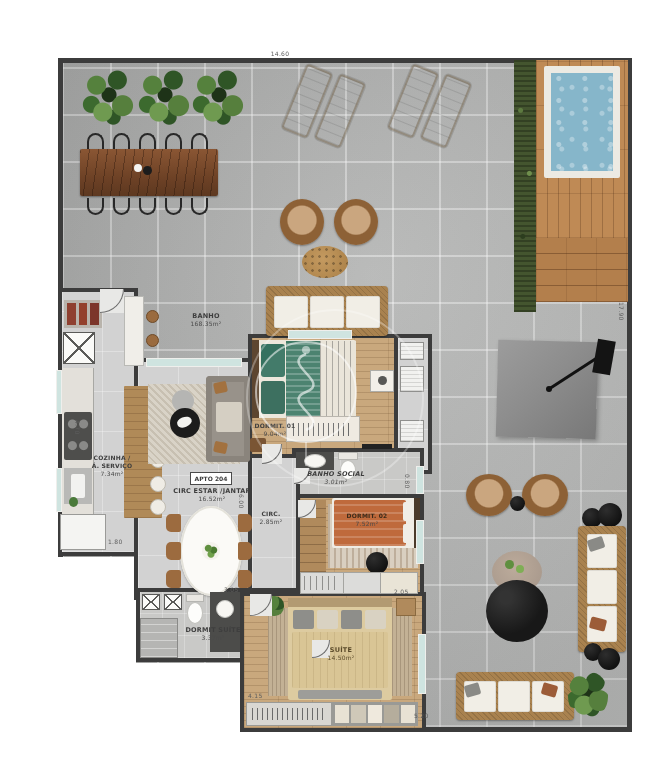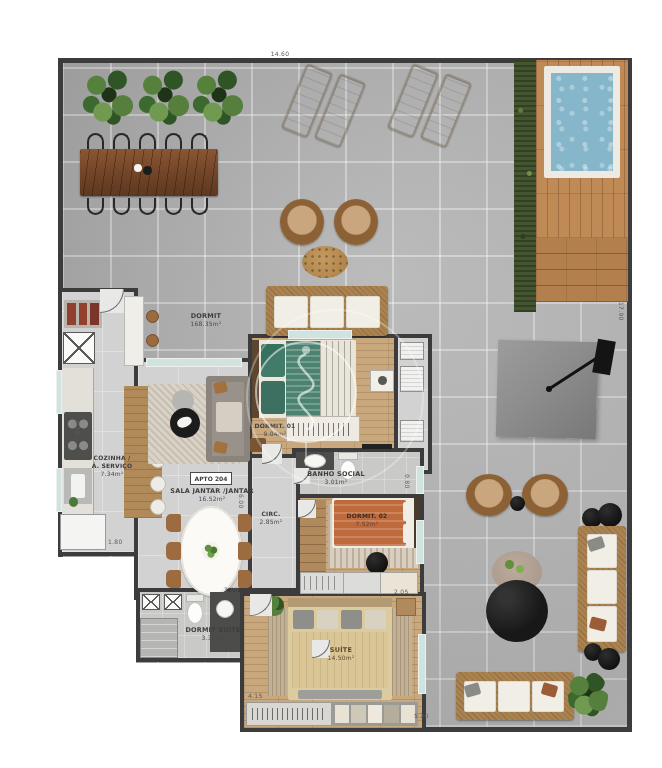--- a/index.html
+++ b/index.html
@@ -328,38 +328,38 @@
   <div class="f glass" style="left:56px;top:370px;width:6px;height:44px;"></div>
   <div class="f glass" style="left:56px;top:468px;width:6px;height:44px;"></div>
   <div class="f door" style="left:100px;top:289px;width:24px;height:24px;"></div>
   <div class="f door" style="left:262px;top:444px;width:20px;height:20px;"></div>
   <div class="f door" style="left:294px;top:468px;width:16px;height:16px;"></div>
   <div class="f door" style="left:298px;top:500px;width:18px;height:18px;"></div>
   <div class="f door" style="left:250px;top:594px;width:22px;height:22px;"></div>
   <div class="f door" style="left:312px;top:640px;width:18px;height:18px;"></div>
 
   <div class="lbl" style="left:172px;top:312px;width:68px;">
-    <span>DORMIT</span>
+    <span>BANHO</span>
     <span class="area">168.35m²</span>
   </div>
   <div class="lbl" style="left:88px;top:454px;width:48px;font-size:6px;">
     <span>COZINHA /</span><br>
     <span>Á. SERVIÇO</span>
     <span class="area">7.34m²</span>
   </div>
   <div class="badge" style="left:190px;top:472px;width:40px;height:11px;">APTO 204</div>
   <div class="lbl" style="left:168px;top:487px;width:88px;">
-    <span>SALA JANTAR /JANTAR</span>
+    <span>CIRC ESTAR /JANTAR</span>
     <span class="area">16.52m²</span>
   </div>
   <div class="lbl" style="left:252px;top:422px;width:46px;font-size:6px;">
     <span>DORMIT. 01</span>
     <span class="area">9.04m²</span>
   </div>
-  <div class="lbl" style="left:300px;top:470px;width:72px;">
+  <div class="lbl" style="left:300px;top:470px;width:72px;font-style:italic;">
     <span>BANHO SOCIAL</span>
     <span class="area">3.01m²</span>
   </div>
   <div class="lbl" style="left:250px;top:510px;width:42px;font-size:6px;">
     <span>CIRC.</span>
     <span class="area">2.85m²</span>
   </div>
   <div class="lbl" style="left:340px;top:512px;width:54px;font-size:6px;color:#3a2a1a;">
     <span>DORMIT. 02</span>
     <span class="area">7.52m²</span>

